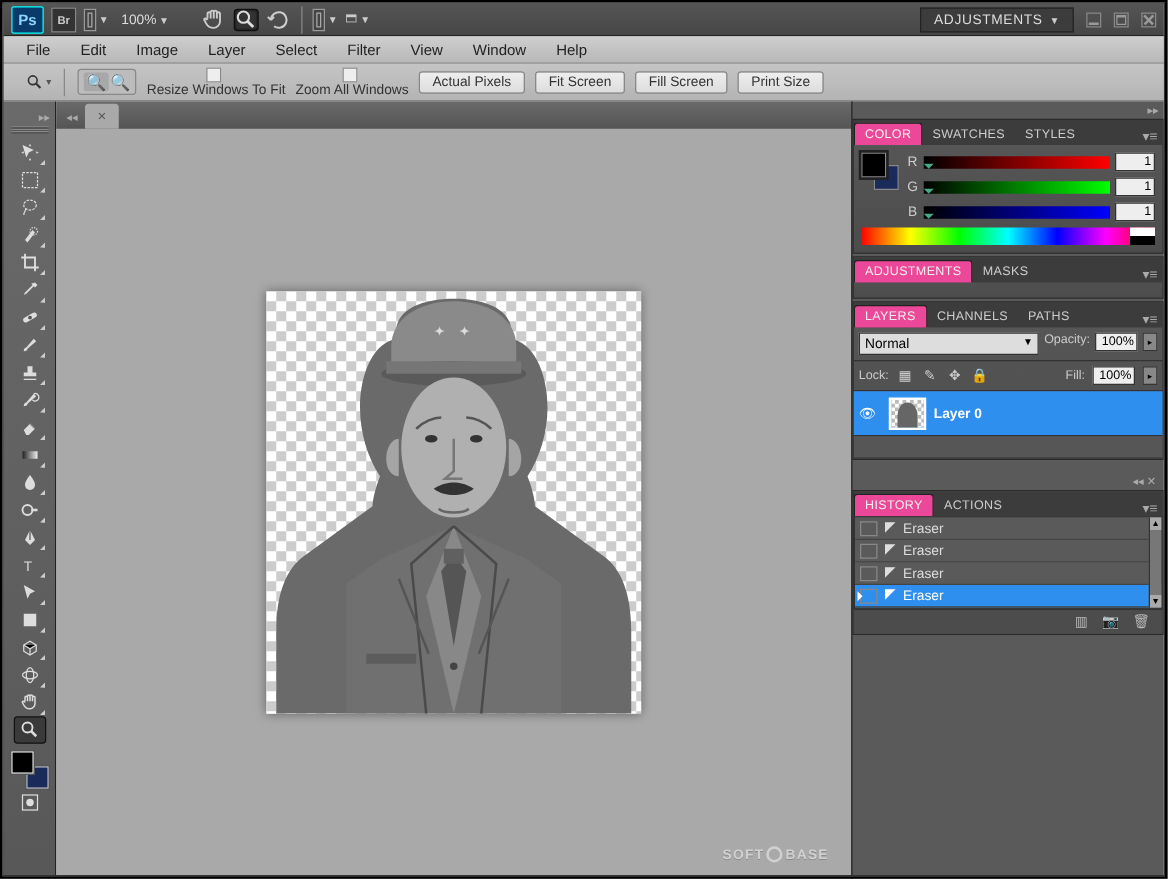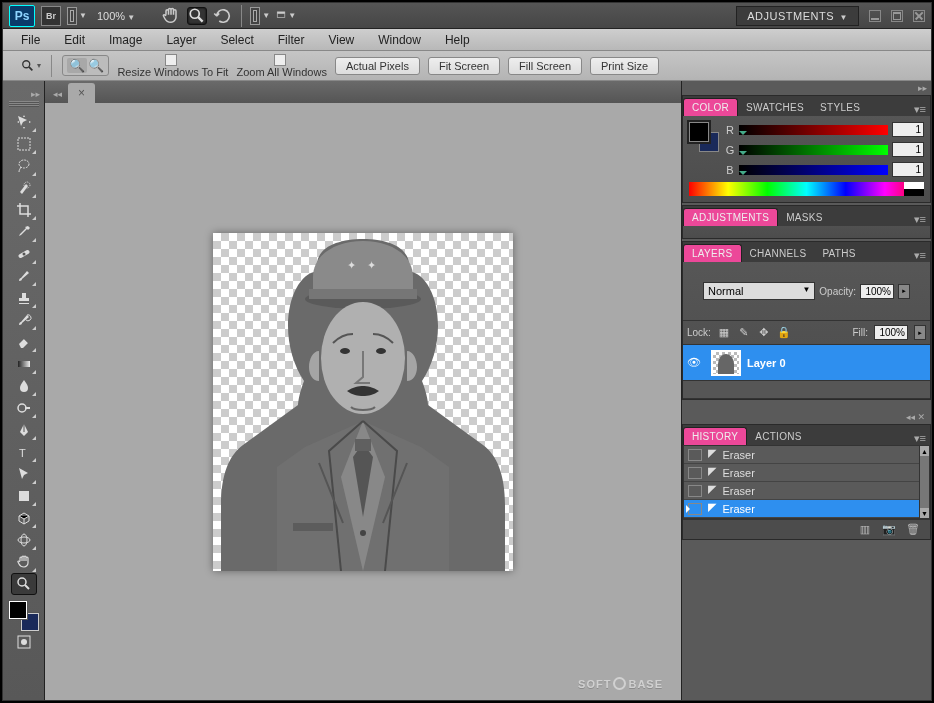--- a/index.html
+++ b/index.html
@@ -58,21 +58,21 @@
 .cslider .track.r{background:linear-gradient(to right,#000,#f00);}
 .cslider .track.g{background:linear-gradient(to right,#000,#0f0);}
 .cslider .track.b{background:linear-gradient(to right,#000,#00f);}
 .ctri{position:absolute;left:0;bottom:-4px;width:0;height:0;border:4px solid transparent;border-top-color:#4a8;}
 .cslider input{width:32px;height:15px;font-size:10px;text-align:right;padding-right:2px;border:1px solid #333;background:#eee;}
 .cswatch{position:relative;width:30px;height:30px;float:left;margin-right:6px;}
 .cswatch .fg{position:absolute;width:20px;height:20px;background:#000;border:1px solid #888;top:0;left:0;z-index:2;outline:2px solid #222;}
 .cswatch .bg{position:absolute;width:20px;height:20px;background:#1a2a5a;border:1px solid #888;bottom:0;right:0;}
 .spec{height:14px;background:linear-gradient(to right,red,yellow,lime,cyan,blue,magenta,red);position:relative;clear:both;margin-top:2px;}
 .spec:after{content:'';position:absolute;right:0;top:0;bottom:0;width:20px;background:linear-gradient(#fff 50%,#000 50%);}
-.lay-opts{display:flex;align-items:center;gap:4px;padding:20px;border-bottom:1px solid #333;}
+.lay-opts{display:flex;align-items:flex-start;gap:4px;padding:4px;border-bottom:1px solid #333;}
 .lay-sel{flex:1;background:#ddd;border:1px solid #333;padding:2px 4px;font-size:11px;}
 .lay-lbl{color:#ccc;font-size:10px;}
 .lay-pct{width:34px;background:#eee;border:1px solid #333;font-size:10px;text-align:right;padding:1px 2px;}
 .lay-arrow{width:12px;height:15px;border:1px solid #333;background:#888;display:flex;align-items:center;justify-content:center;font-size:7px;}
 .lay-lock{display:flex;align-items:center;gap:6px;padding:4px;border-bottom:1px solid #333;}
 .lay-li{width:14px;height:14px;display:flex;align-items:center;justify-content:center;color:#ccc;}
 .layer-row{display:flex;align-items:center;background:#2e8fef;color:#fff;height:36px;border-bottom:1px solid #333;}
 .layer-eye{width:22px;display:flex;justify-content:center;color:#fff;}
 .layer-thumb{width:30px;height:26px;border:2px solid #fff;margin:0 6px;background-image:repeating-conic-gradient(#bbb 0 25%,#fff 0 50%);background-size:6px 6px;position:relative;}
 .layer-thumb:after{content:'';position:absolute;left:20%;right:20%;top:10%;bottom:0;background:#666;border-radius:50% 50% 0 0;}

